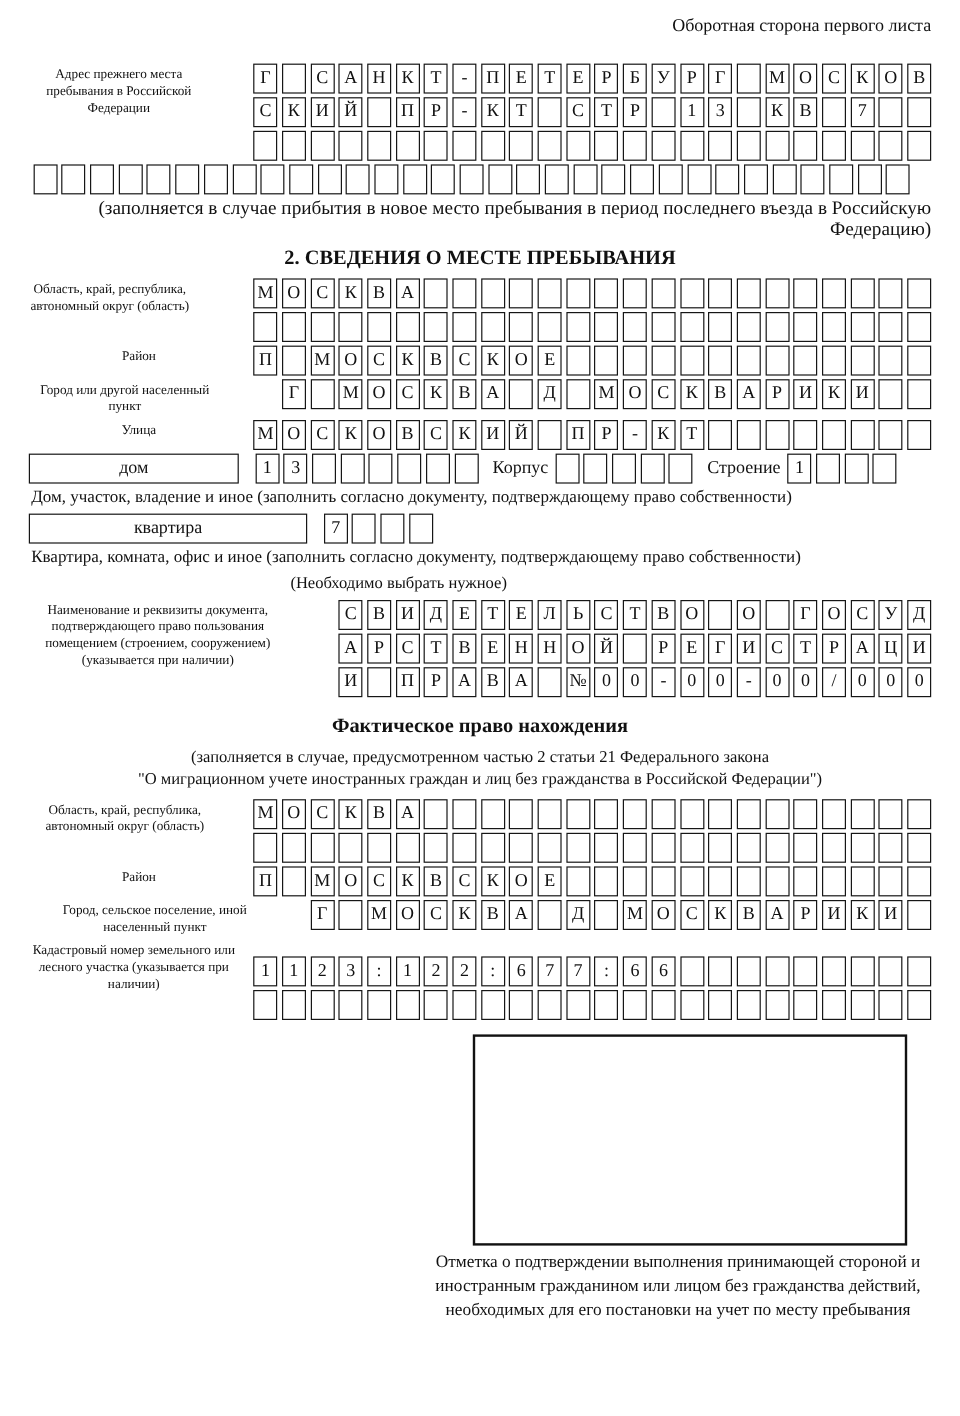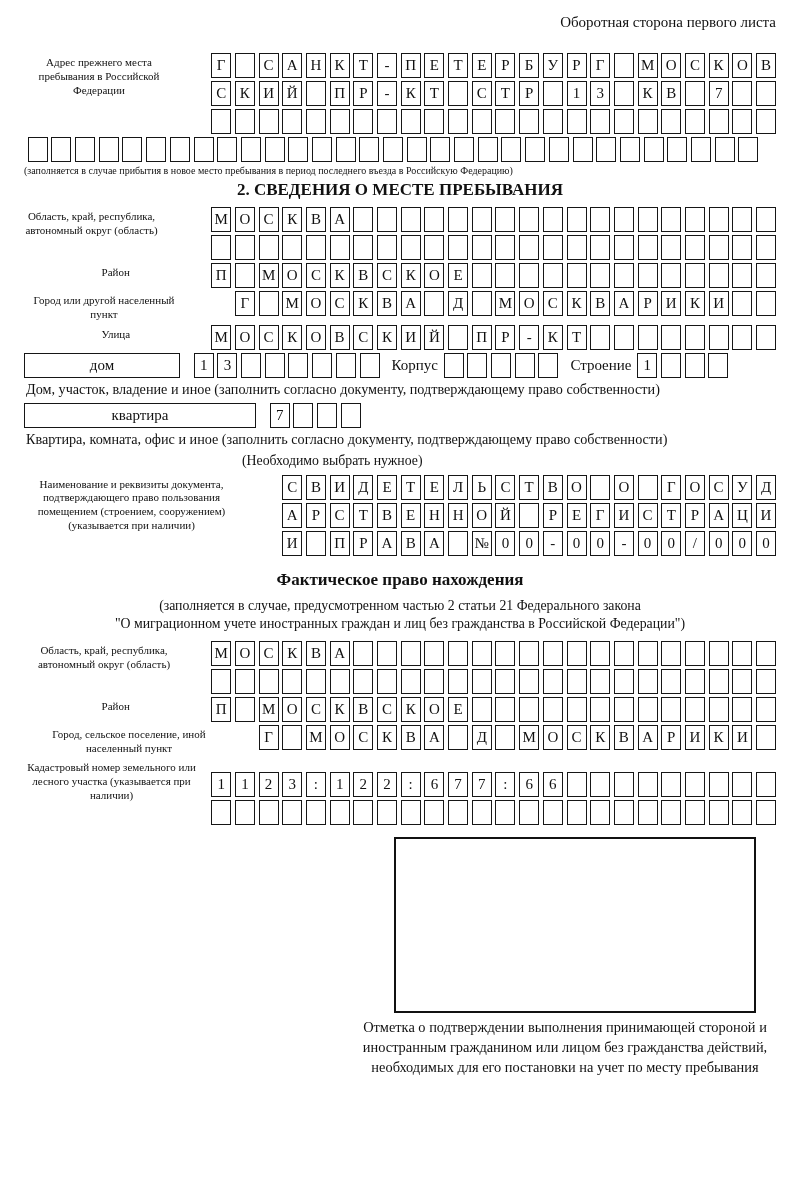--- a/index.html
+++ b/index.html
@@ -12,21 +12,21 @@
   .cells{display:flex;}
   .cell{box-sizing:border-box;flex:0 0 20px;width:20px;height:25px;border:1.5px solid #161616;
         margin-left:3.7px;display:flex;align-items:center;justify-content:center;
         font-size:15px;line-height:1;background:#fff;}
   .rows{display:flex;flex-direction:column;gap:3px;align-items:flex-end;}
 
   .field{display:flex;justify-content:space-between;align-items:flex-start;margin-bottom:3px;}
   .flabel{font-size:11px;line-height:1.25;padding-top:3px;flex:1 1 auto;text-align:center;}
   .fullrow{margin:0 0 2px 0;}
 
-  .note-center{text-align:left;font-size:10px;margin:3px 0 4px 0;}
+  .note-center{text-align:right;font-size:16px;margin:3px 0 4px 0;}
   .title-center{text-align:center;font-weight:bold;font-size:17px;margin:4px 0 7px 0;}
   .note-left{font-size:14.2px;margin:2px 0 5px 2px;}
 
   .house-row{display:flex;align-items:center;margin:2px 0 3px 0;}
   .box-field{box-sizing:border-box;border:1.5px solid #161616;height:25px;display:flex;
              align-items:center;justify-content:center;font-size:15px;background:#fff;}
   .inline-lbl{font-size:15px;margin:0 2px 0 12px;}
 
   .stay-row{display:flex;align-items:center;margin:4px 0 1px 2px;font-size:15px;}
   .checkbox{box-sizing:border-box;width:23px;height:25px;border:1.5px solid #161616;
@@ -311,21 +311,21 @@
         <span class="cell"></span>
         <span class="cell"></span>
         <span class="cell"></span>
         <span class="cell"></span>
         <span class="cell"></span>
         <span class="cell"></span>
       </div>
   </div>
 
   <div class="house-row">
-    <div class="box-field" style="width:156px;">дом</div>
+    <div class="box-field" style="width:175px;">дом</div>
     <div class="cells" style="margin-left:10px;">
         <span class="cell">1</span>
         <span class="cell">3</span>
         <span class="cell"></span>
         <span class="cell"></span>
         <span class="cell"></span>
         <span class="cell"></span>
         <span class="cell"></span>
         <span class="cell"></span>
       </div>

